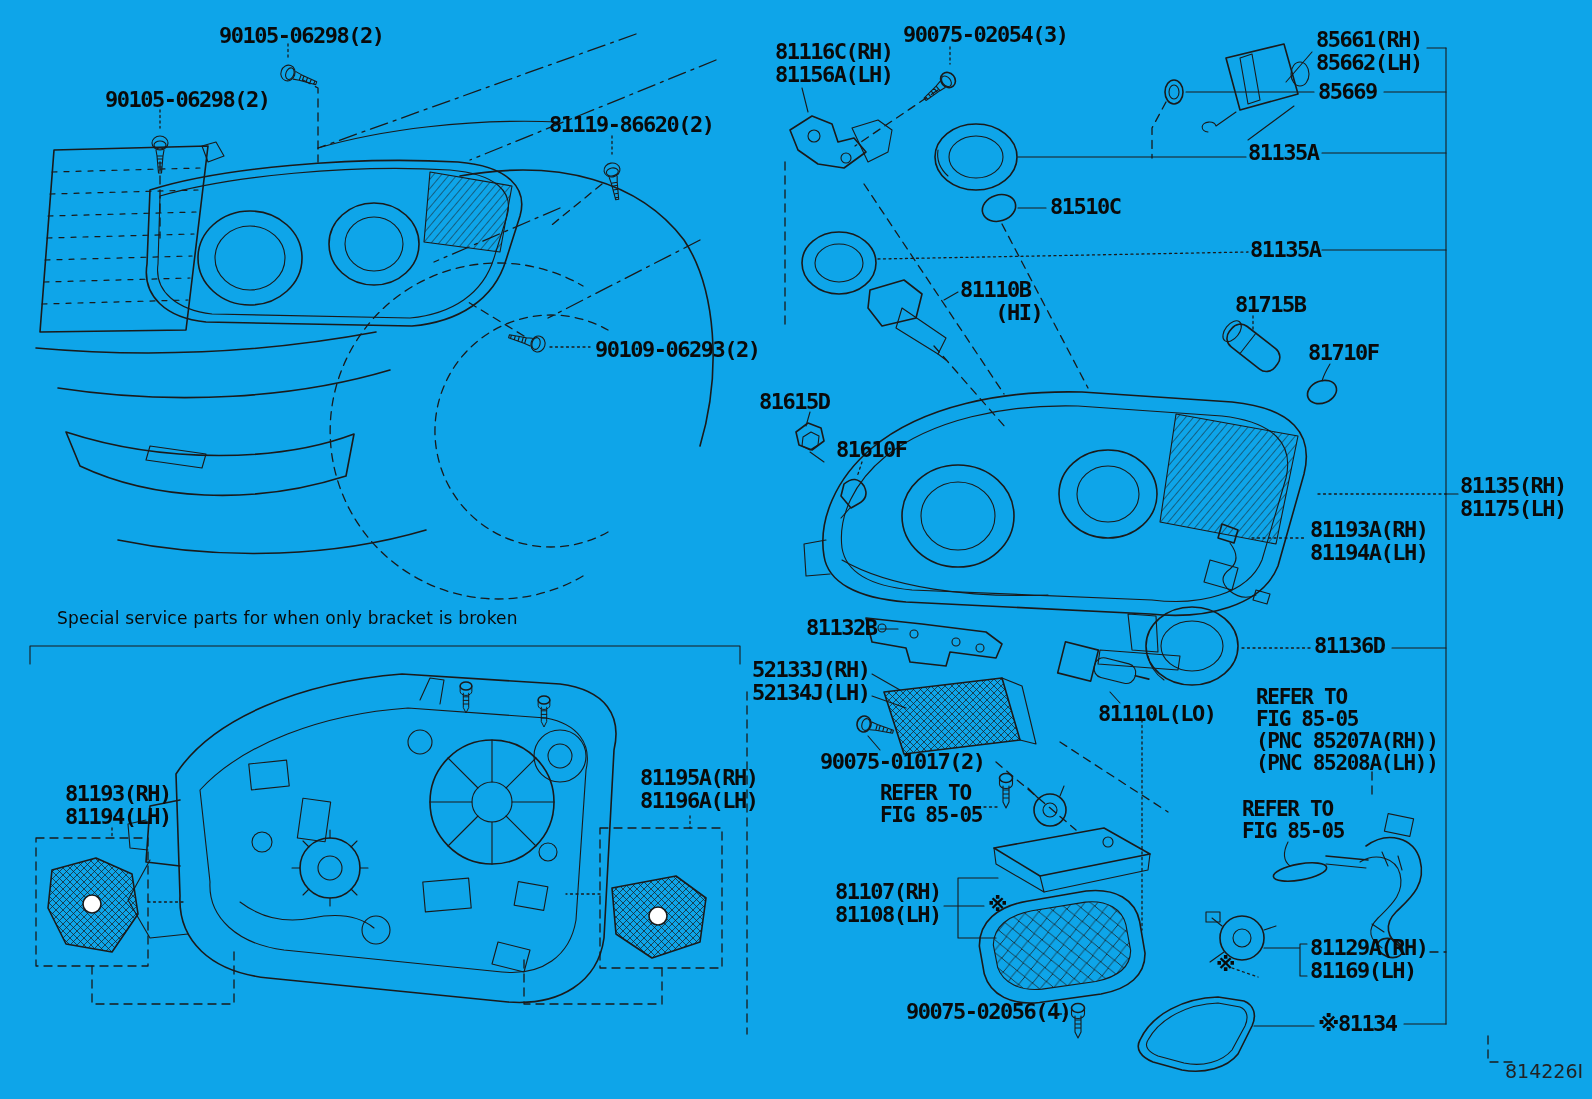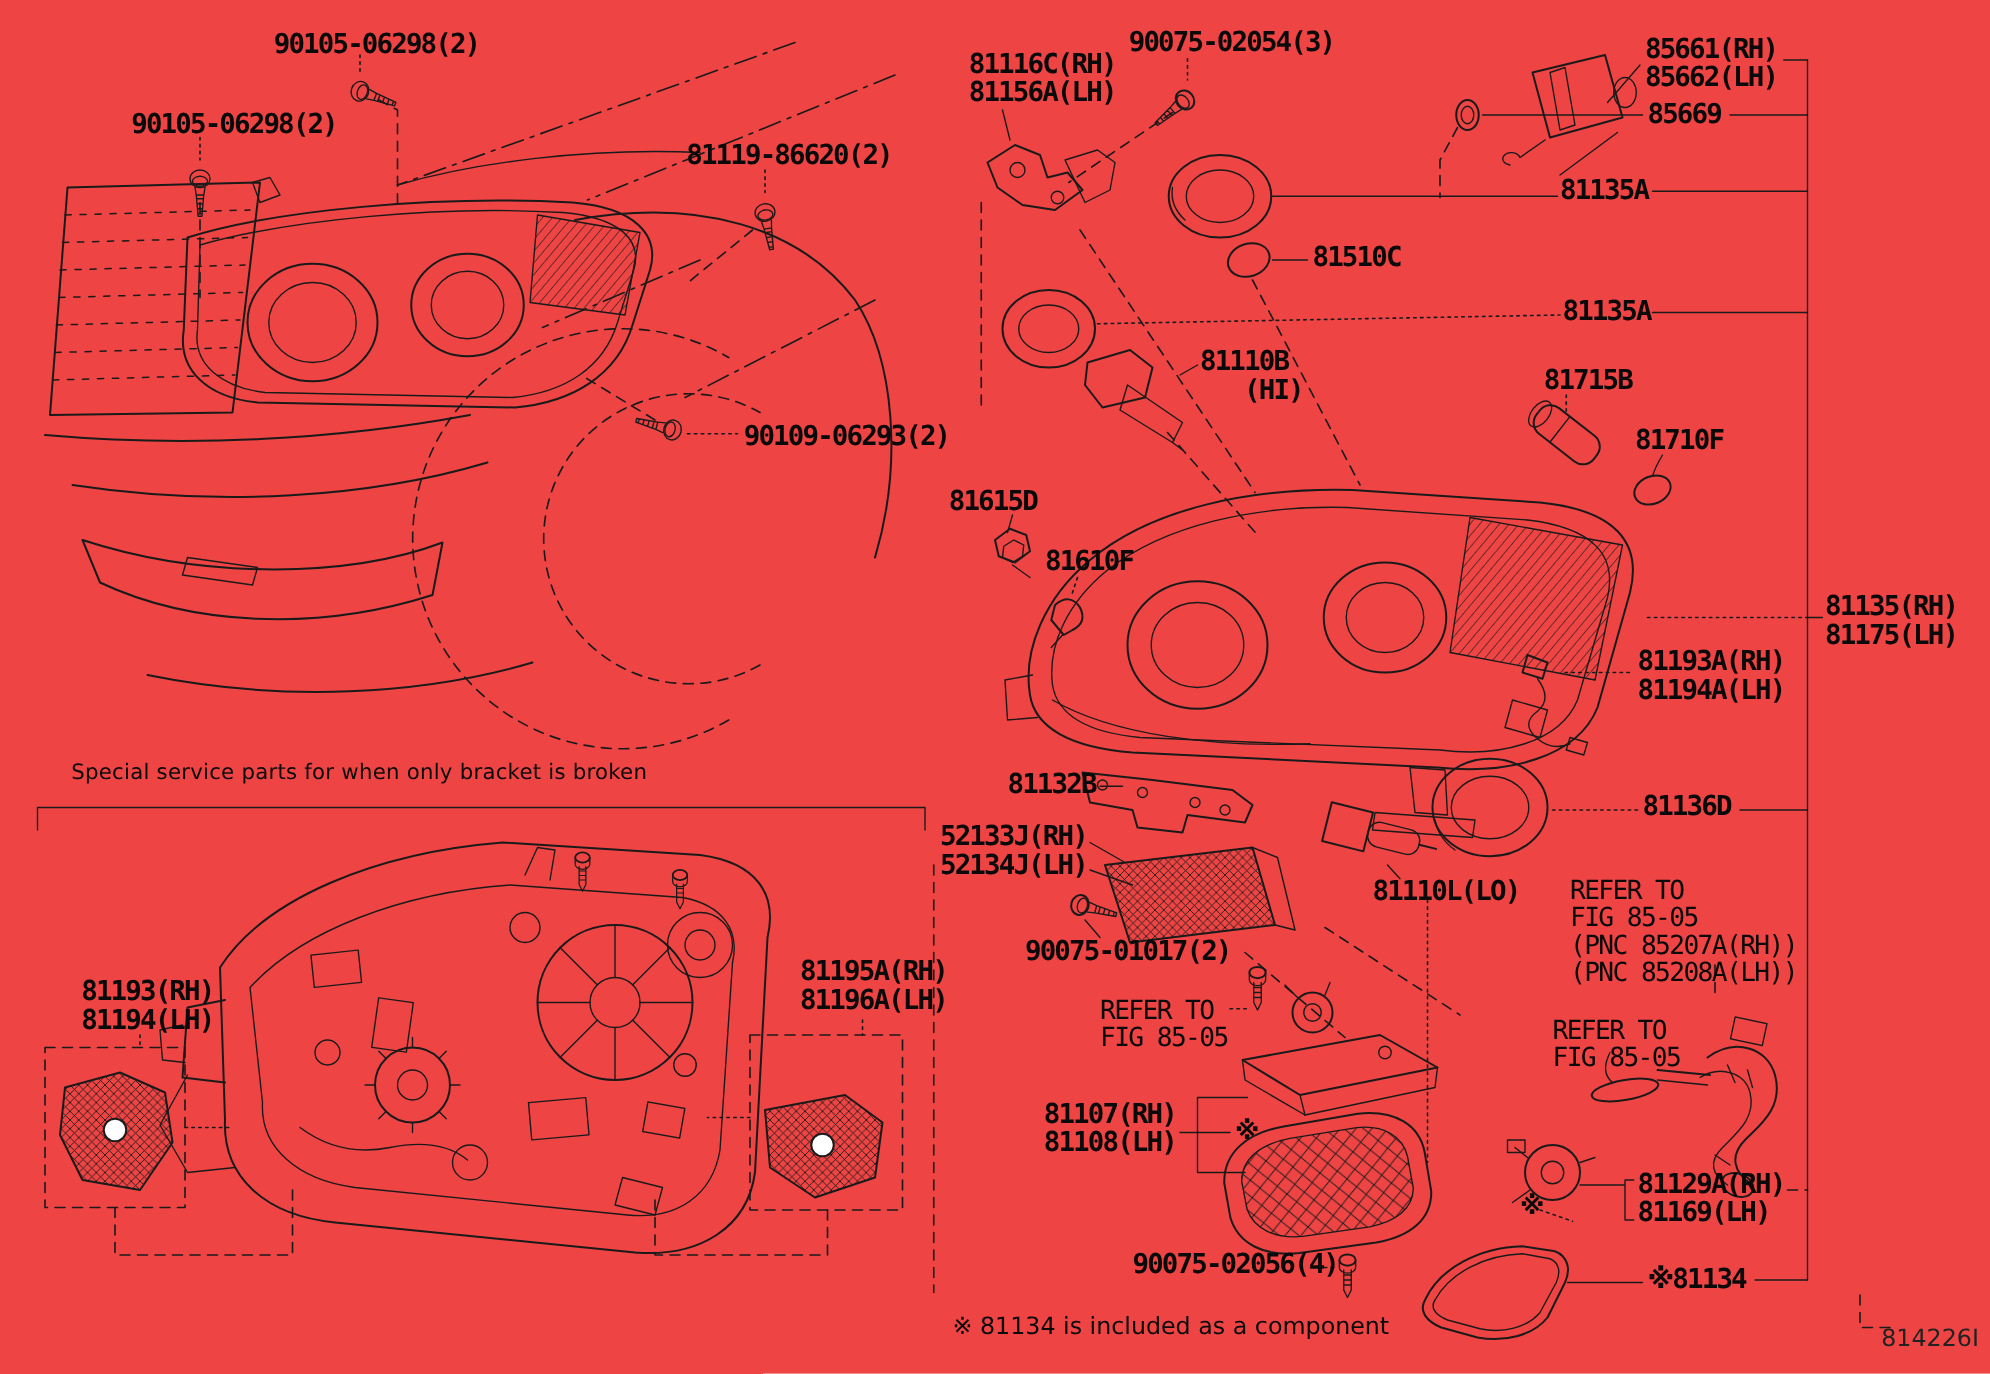--- a/index.html
+++ b/index.html
@@ -1,24 +1,24 @@
 <!DOCTYPE html>
 <html><head>
 <meta charset="utf-8">
 <style>
   html,body{margin:0;padding:0;background:#ffffff;}
-  #stage{position:relative;width:1592px;height:1099px;background:#ef4444;overflow:hidden;
+  #stage{position:relative;width:1592px;height:1099px;background:#0ea5e9;overflow:hidden;
          font-family:"DejaVu Sans","Liberation Sans",sans-serif;color:#0a0a0a;}
   #linework{position:absolute;left:0;top:0;}
   #labels-layer{position:absolute;left:0;top:0;width:100%;height:100%;}
   .label{position:absolute;white-space:pre;color:#0a0a0a;}
   .label.part{font-family:"DejaVu Sans Mono","DejaVu Sans",monospace;font-weight:bold;
               font-size:22px;line-height:23px;letter-spacing:-1.5px;}
-  .label.refer{font-family:"DejaVu Sans Mono","DejaVu Sans",monospace;font-weight:normal;
-               font-size:21px;line-height:22px;letter-spacing:-1.3px;margin-top:15px;}
+  .label.refer{font-family:"DejaVu Sans Mono","DejaVu Sans",monospace;font-weight:bold;
+               font-size:21px;line-height:22px;letter-spacing:-1.3px;}
   .label.mark{font-family:"DejaVu Sans","Liberation Sans",sans-serif;font-weight:bold;
               font-size:20px;line-height:22px;}
   .label.note{font-family:"DejaVu Sans","Liberation Sans",sans-serif;font-size:17px;letter-spacing:0.2px;}
   .label.footnote{font-family:"DejaVu Sans","Liberation Sans",sans-serif;font-size:19px;}
   .label.code{font-family:"DejaVu Sans","Liberation Sans",sans-serif;font-size:19px;color:#222;}
   
   .thin{stroke-width:1.1px;}
   .dashed{stroke-dasharray:8 6;stroke-width:1.3px;}
   .dotted{stroke-dasharray:2 3.5;stroke-width:1.3px;}
   .dashdot{stroke-dasharray:18 6 3 6;stroke-width:1.3px;}
@@ -327,17 +327,16 @@
       <div class="label part" style="left: 640px; top: 766px;">81195A(RH)
 81196A(LH)</div>
       <div class="label part" style="left: 835px; top: 880px;">81107(RH)
 81108(LH)</div>
       <div class="label mark" style="left: 988px; top: 893px;">※</div>
       <div class="label part" style="left: 1310px; top: 936px;">81129A(RH)
 81169(LH)</div>
       <div class="label mark" style="left: 1216px; top: 953px;">※</div>
       <div class="label part" style="left: 906px; top: 1000px;">90075-02056(4)</div>
       <div class="label part" style="left: 1318px; top: 1012px;">※81134</div>
-      <div class="label footnote" style="left: 762px; top: 1050px;">※ 81134 is included as a component</div>
       <div class="label code" style="left: 1505px; top: 1060px;">814226I</div>
     </div>
 
 </div>
 
 </body></html>

